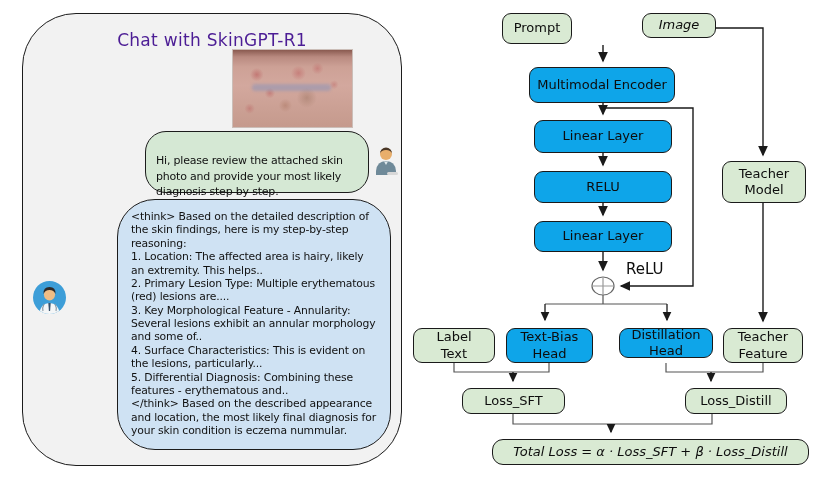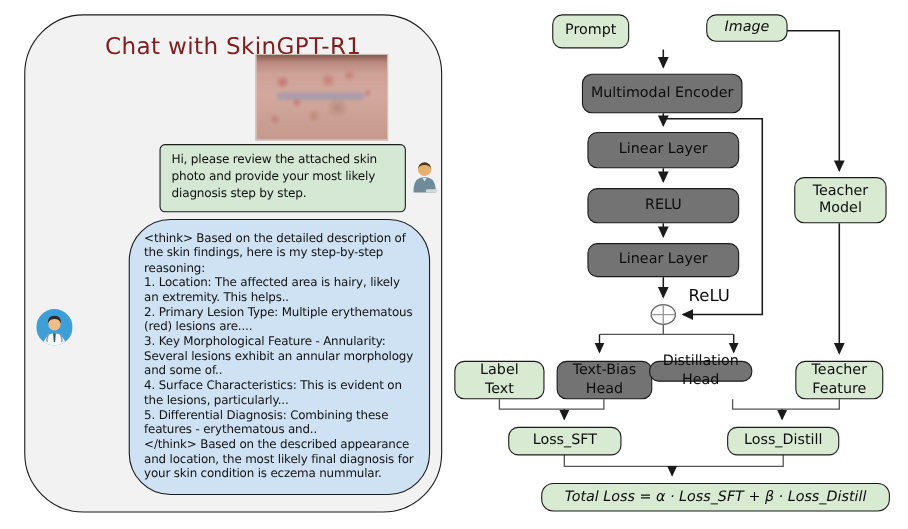--- a/index.html
+++ b/index.html
@@ -9,21 +9,21 @@
     overflow:hidden;
   }
   
   .chat-panel{
     position:absolute;left:22px;top:13px;width:380px;height:453px;
     background:#f2f2f2;border:1.6px solid #1c1c1c;border-radius:54px;
     box-sizing:border-box;
   }
   .chat-title{
     position:absolute;top:16px;left:0;width:100%;text-align:center;
-    font-size:21px;letter-spacing:.3px;color:#7f1d1d;
+    font-size:17px;letter-spacing:.3px;color:#4c1d95;
   }
   .skin-photo{
     position:absolute;left:209px;top:35px;width:121px;height:79px;
     border:1px solid #cbbeb8;box-sizing:border-box;
     background-image:
       radial-gradient(circle 9px at 20% 32%, rgba(187,94,94,.62), transparent 75%),
       radial-gradient(circle 7px at 31% 56%, rgba(187,94,94,.5), transparent 75%),
       radial-gradient(circle 10px at 55% 30%, rgba(192,100,100,.55), transparent 75%),
       radial-gradient(circle 8px at 71% 24%, rgba(192,100,100,.5), transparent 75%),
       radial-gradient(circle 7px at 14% 76%, rgba(187,94,94,.45), transparent 75%),
@@ -34,39 +34,39 @@
   }
   .photo-watermark{
     position:absolute;left:16%;top:44%;width:66%;height:7px;border-radius:3px;
     background:rgba(110,140,195,.38);filter:blur(1.6px);
   }
   .bubble{
     position:absolute;box-sizing:border-box;border:1.5px solid #1c1c1c;
     white-space:pre-line;
   }
   .user-bubble{
-    left:122px;top:117px;width:224px;height:62px;border-radius:5px;
-    background:#d5e8d4;padding:5px 10px;font-size:11px;line-height:1.42;
+    left:122px;top:117px;width:224px;height:62px;border-radius:21px;
+    background:#d5e8d4;padding:21px 10px;font-size:11px;line-height:1.42;
     letter-spacing:-0.2px;
   }
   .assistant-bubble{
     left:48px;top:185px;width:274px;height:251px;border-radius:38px;
     background:#cfe2f3;padding:10px 13px;font-size:10.8px;line-height:1.24;
     letter-spacing:-0.15px;overflow:hidden;margin-left:46px;
   }
   .avatar{position:absolute;}
   
   .flow-node{
     position:absolute;box-sizing:border-box;border:1.4px solid #1a1a1a;
     border-radius:9px;display:flex;align-items:center;justify-content:center;
     text-align:center;font-size:13px;line-height:1.25;white-space:pre-line;
     color:#0d0d0d;
   }
   .green{background:#d9ead3;}
-  .blue{background:#737373;}
+  .blue{background:#0ea5e9;}
   .total{font-style:italic;border-radius:11px;font-size:13px;margin-left:39px;}
   .relu-label{
     position:absolute;left:626px;top:260px;font-size:15px;color:#0d0d0d;
   }
   svg.arrows{position:absolute;left:0;top:0;pointer-events:none;}
 </style>
 </head>
 <body>
 
 <div class="chat-panel">
@@ -158,20 +158,20 @@
 <div class="flow-node blue" style="left:534px;top:171px;width:138px;height:32px;">RELU</div>
 <div class="flow-node blue" style="left:534px;top:221px;width:138px;height:31px;">Linear Layer</div>
 <div class="relu-label">ReLU</div>
 <div class="flow-node green" style="left:722px;top:161px;width:84px;height:42px;">Teacher
 Model</div>
 
 <div class="flow-node green" style="left:413px;top:328px;width:82px;height:35px;">Label
 Text</div>
 <div class="flow-node blue" style="left:506px;top:328px;width:87px;height:35px;">Text-Bias
 Head</div>
-<div class="flow-node blue" style="left:590px;top:328px;width:94px;height:19px;">Distillation
+<div class="flow-node blue" style="left:619px;top:328px;width:94px;height:30px;">Distillation
 Head</div>
 <div class="flow-node green" style="left:723px;top:328px;width:80px;height:35px;">Teacher
 Feature</div>
 
 <div class="flow-node green" style="left:462px;top:388px;width:103px;height:26px;">Loss_SFT</div>
-<div class="flow-node green" style="left:661px;top:388px;width:102px;height:26px;">Loss_Distill</div>
+<div class="flow-node green" style="left:685px;top:388px;width:102px;height:26px;">Loss_Distill</div>
 <div class="flow-node green total" style="left:453px;top:439px;width:317px;height:26px;">Total Loss = α · Loss_SFT + β · Loss_Distill</div>
 
 </body></html>

